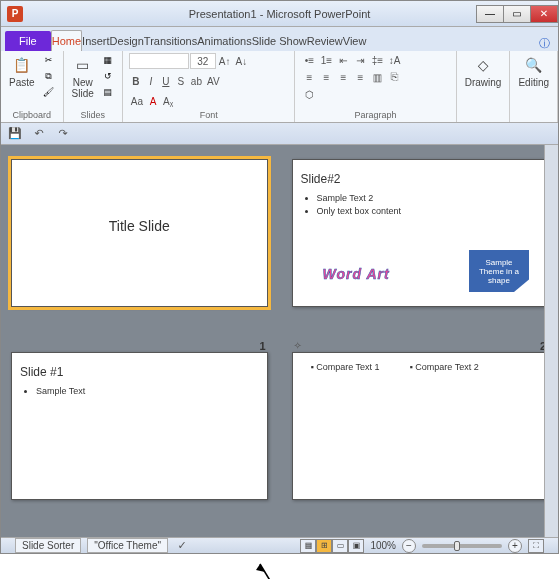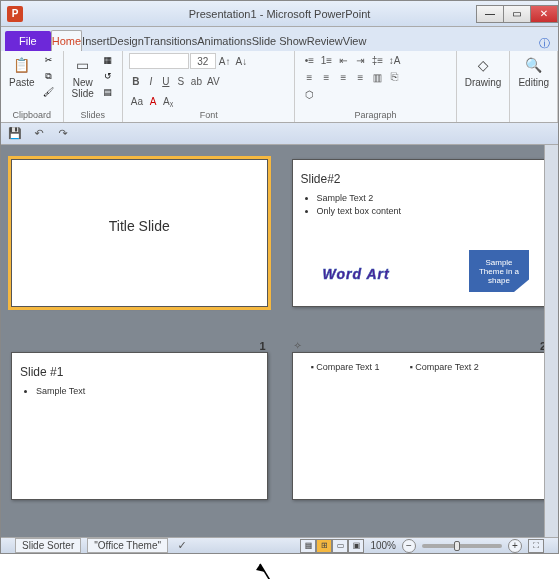--- a/index.html
+++ b/index.html
@@ -35,21 +35,21 @@
 .slide-wrap { position:relative; }
 .slide { background:#fff; width:100%; height:148px; border:1px solid #555; box-shadow:1px 1px 3px rgba(0,0,0,.3); padding:8px; font-size:10px; color:#333; position:relative; }
 .slide.selected { outline:3px solid #f5b840; }
 .slide-num { position:absolute; bottom:-16px; right:2px; font-size:11px; font-weight:bold; color:#333; }
 .star-icon { position:absolute; bottom:-15px; left:2px; font-size:10px; color:#555; }
 .slide h4 { text-align:left; font-weight:normal; font-size:12px; margin:4px 0 6px; }
 .slide .center-title { text-align:center; font-size:14px; margin-top:50px; }
 .bullets { list-style:disc; margin-left:16px; font-size:9px; line-height:1.4; }
 .bullets.cols { display:flex; gap:30px; list-style:none; margin-left:10px; }
 .bullets.cols li::before { content:"▪ "; }
-.wordart { color:#4c1d95; font-weight:bold; font-style:italic; font-size:14px; -webkit-text-stroke:.5px #2a5db0; position:absolute; left:30px; bottom:24px; letter-spacing:1px;margin-top:18px; }
+.wordart { color:#ec4899; font-weight:bold; font-style:italic; font-size:14px; -webkit-text-stroke:.5px #2a5db0; position:absolute; left:30px; bottom:24px; letter-spacing:1px;margin-top:18px; }
 .shape { position:absolute; right:18px; bottom:14px; width:60px; height:42px; background:#3a66b0; color:#fff; font-size:8px; text-align:center; display:flex; align-items:center; justify-content:center; clip-path: polygon(0 0,100% 0,100% 70%,75% 100%,0 100%); padding:4px; }
 .scroll-v { position:absolute; right:0; top:0; bottom:0; width:14px; background:#d7dee8; border-left:1px solid #aaa; }
 .statusbar { height:16px; background:linear-gradient(#e4ebf6,#cdd8e8); border-top:1px solid #aaa; display:flex; align-items:center; font-size:10px; color:#444; padding:0 14px; gap:6px; }
 .status-btn { border:1px solid #aaa; padding:1px 6px; background:#f0f4fa; }
 .spacer { flex:1; }
 .view-icons { display:flex; gap:0; }
 .view-icon { width:16px; height:14px; border:1px solid #888; background:#e8eef8; display:flex; align-items:center; justify-content:center; font-size:8px; }
 .view-icon.active { background:#f5b840; }
 .zoom-slider { width:80px; height:4px; background:#aaa; position:relative; border-radius:2px; }
 .zoom-thumb { position:absolute; left:40%; top:-3px; width:6px; height:10px; background:#e8e8e8; border:1px solid #666; border-radius:2px; }

